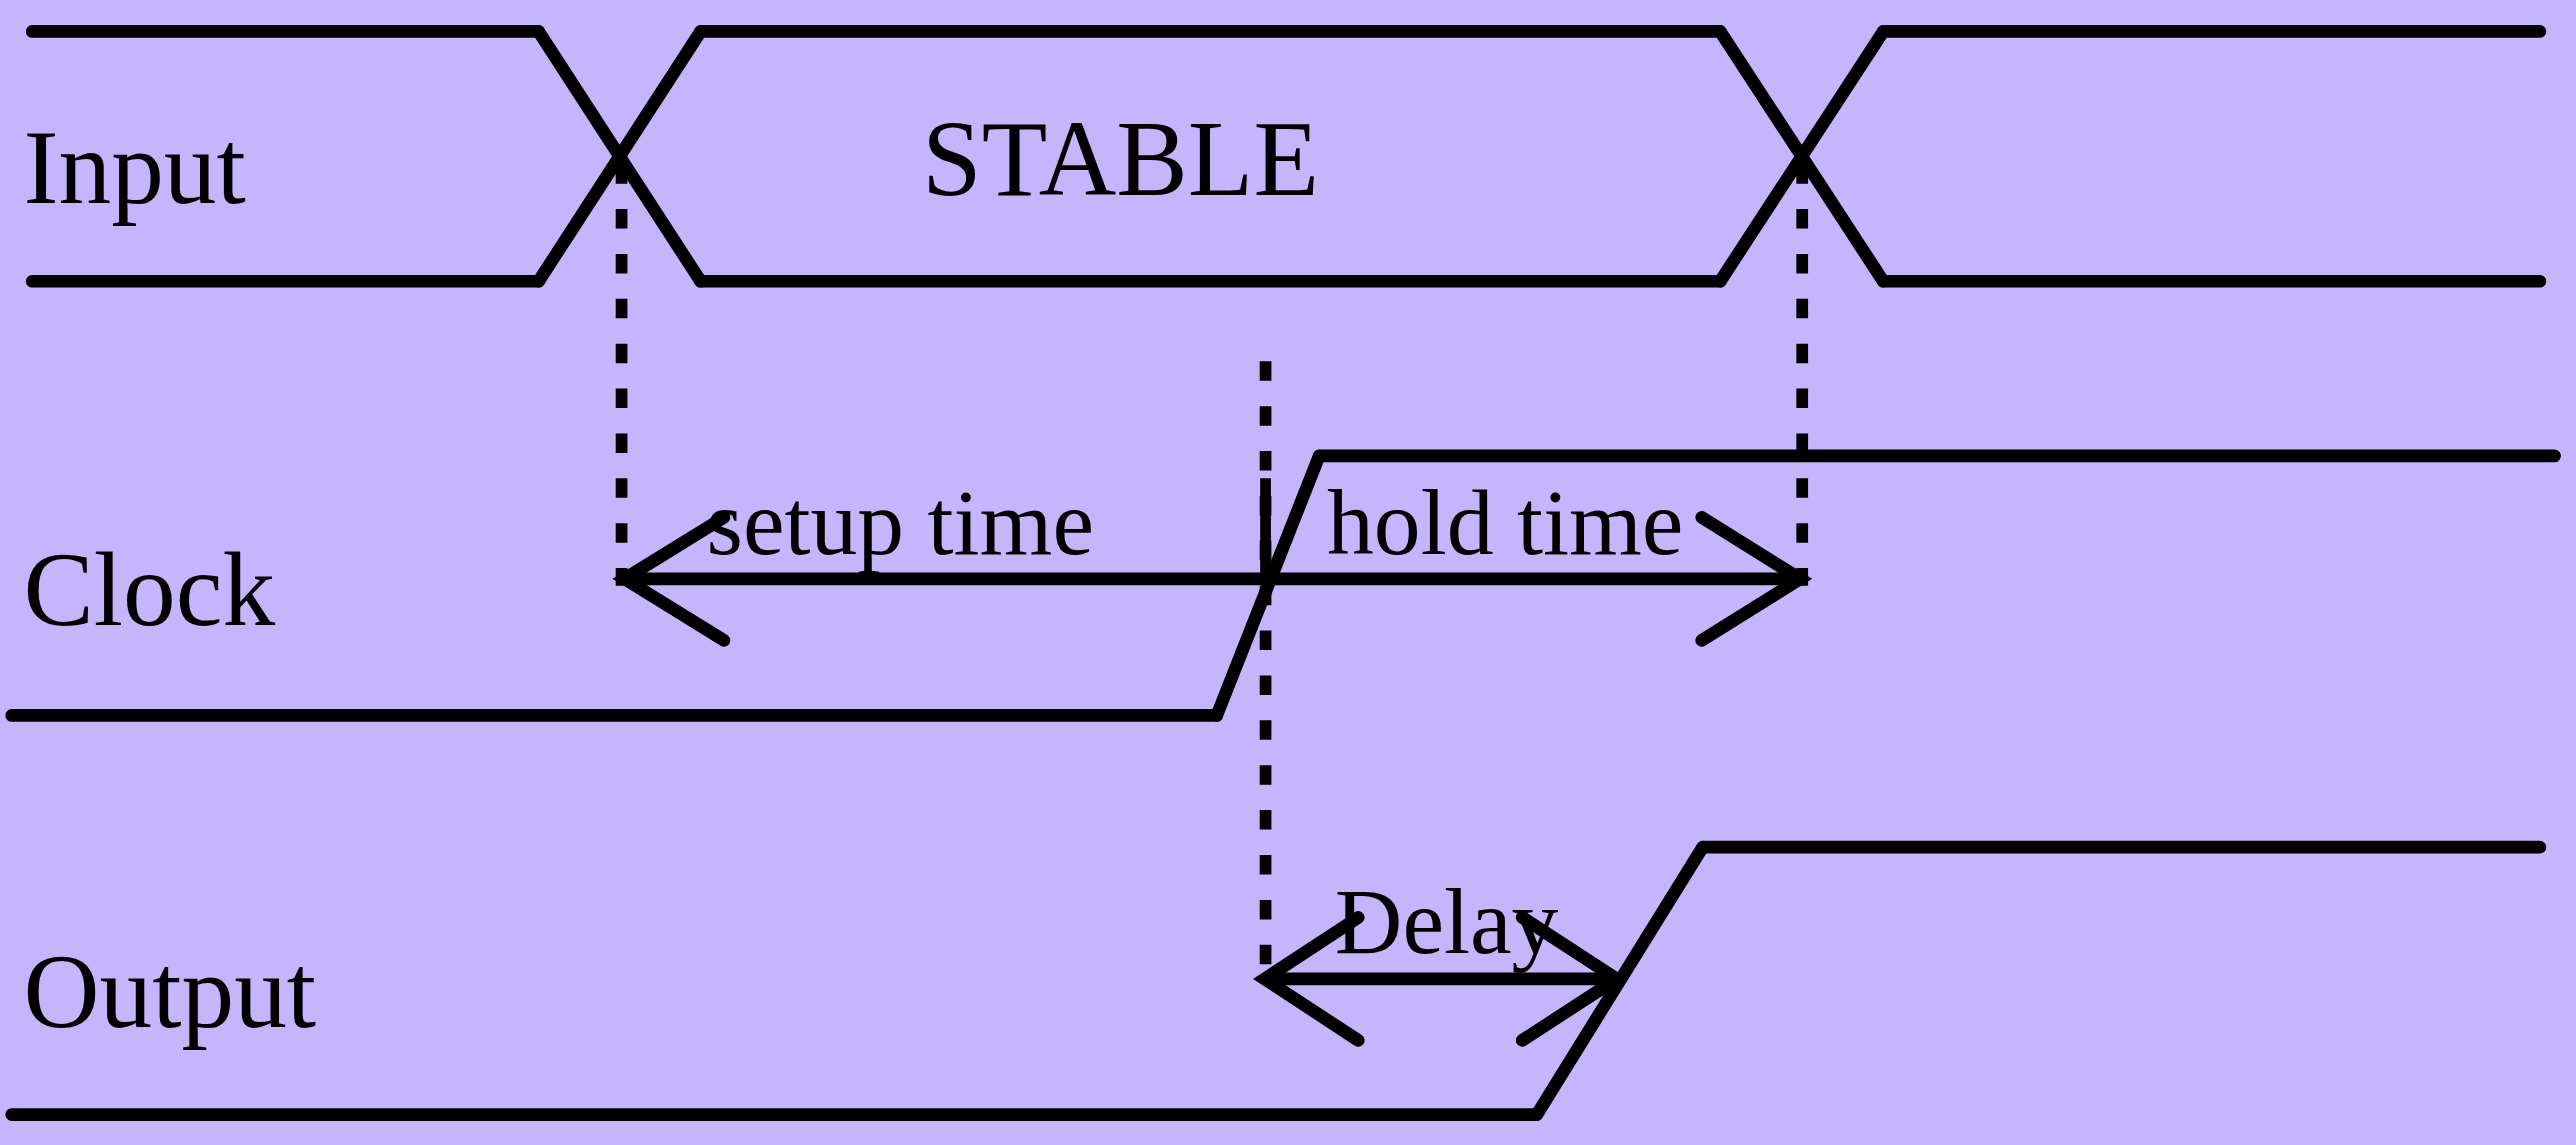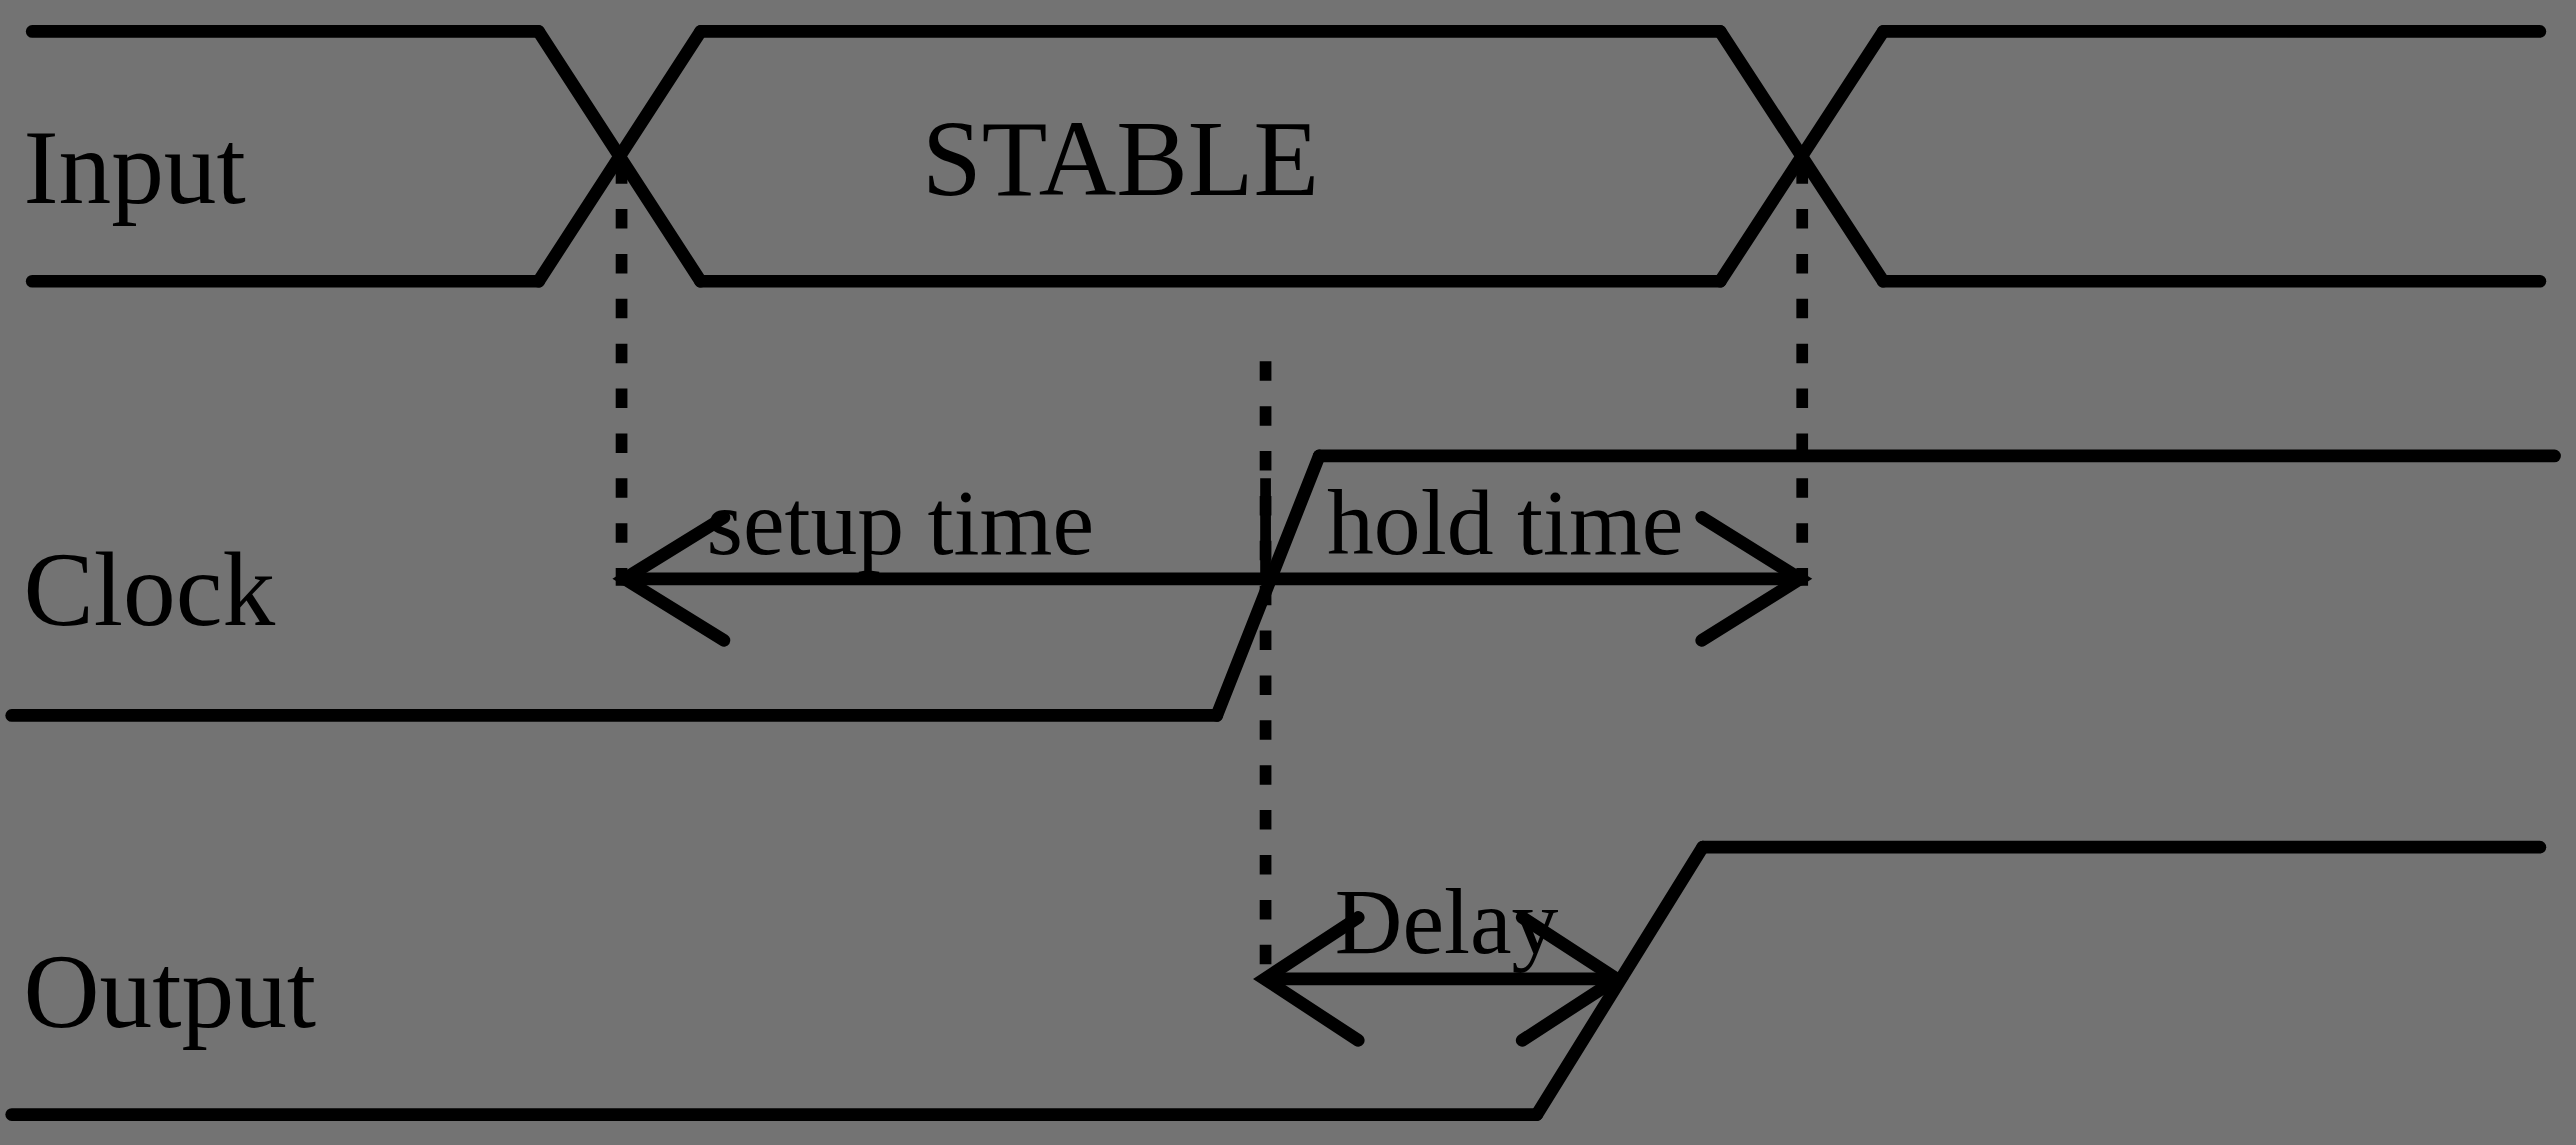--- a/index.html
+++ b/index.html
@@ -8,21 +8,21 @@
     padding: 0;
     background: #ffffff;
   }
   body {
     font-family: "Liberation Serif", "DejaVu Serif", serif;
   }
   #diagram-root {
     position: relative;
     width: 2576px;
     height: 1146px;
-    background: #737373;
+    background: #c4b5fd;
     overflow: hidden;
   }
   #timing-svg {
     position: absolute;
     left: 0;
     top: 0;
     width: 2576px;
     height: 1146px;
     display: block;
   }

